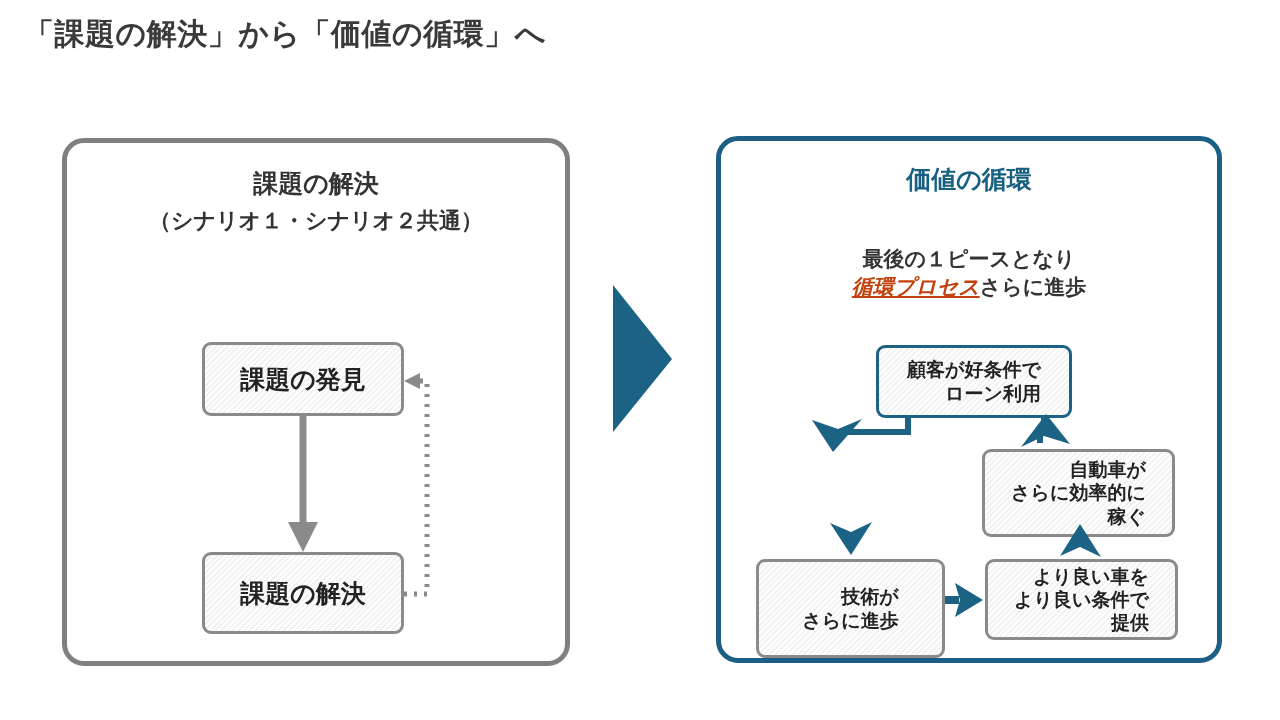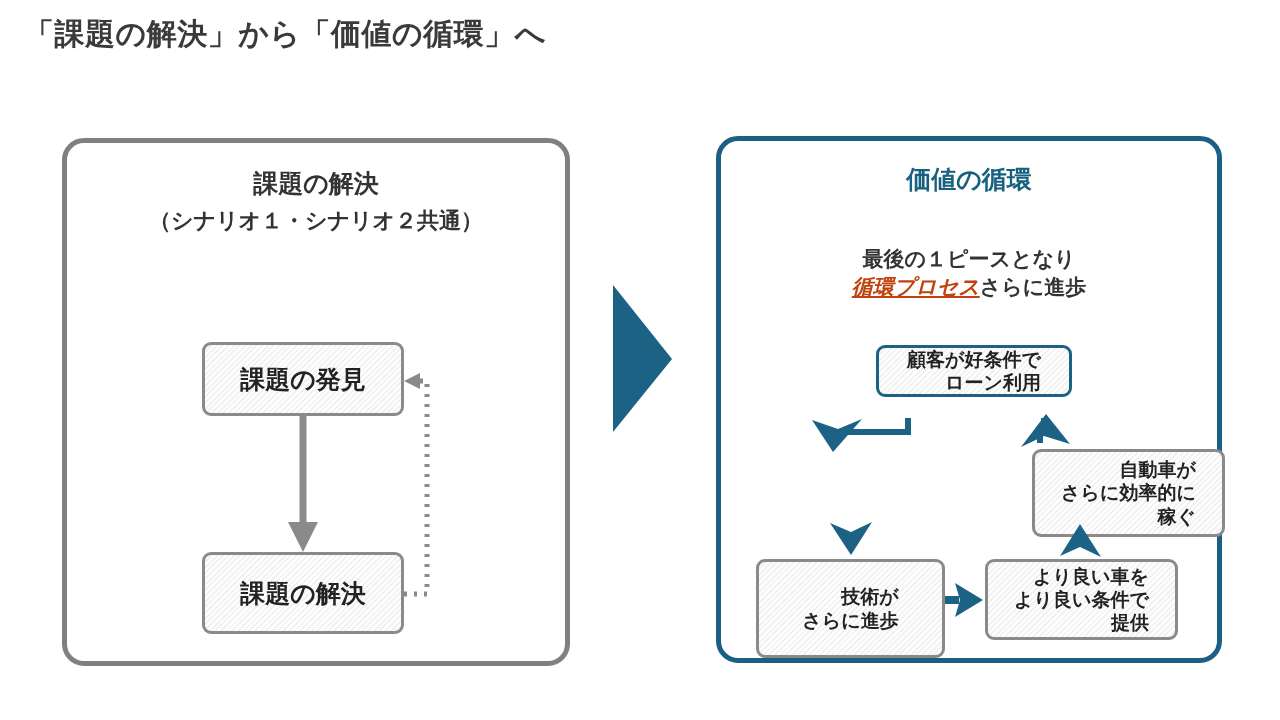--- a/index.html
+++ b/index.html
@@ -97,23 +97,23 @@
     white-space:pre-line;
   }
   .pbox.gray{border:3px solid #8a8a8a;}
   .pbox.teal{border:3px solid #1c6285;}
 
   
   .box-discover{left:202px; top:342px; width:202px; height:74px; font-size:25px;}
   .box-solve   {left:202px; top:552px; width:202px; height:82px; font-size:25px;}
 
   
-  .box-loan {left:876px; top:345px; width:196px; height:52px;  font-size:19px;}
+  .box-loan {left:876px; top:345px; width:196px; height:73px;  font-size:19px;}
   .box-maker{left:734px; top:449px; width:198px; height:88px;  font-size:19px;}
-  .box-car  {left:1032px;top:449px; width:193px; height:88px;  font-size:19px;}
+  .box-car  {left:982px;top:449px; width:193px; height:88px;  font-size:19px;}
   .box-tech {left:756px; top:559px; width:189px; height:99px;  font-size:19px;}
   .box-offer{left:985px; top:559px; width:193px; height:81px;  font-size:19px;}
 
   
   .connectors{
     position:absolute;
     left:0;top:0;width:1280px;height:720px;
     pointer-events:none;
   }
 </style>

